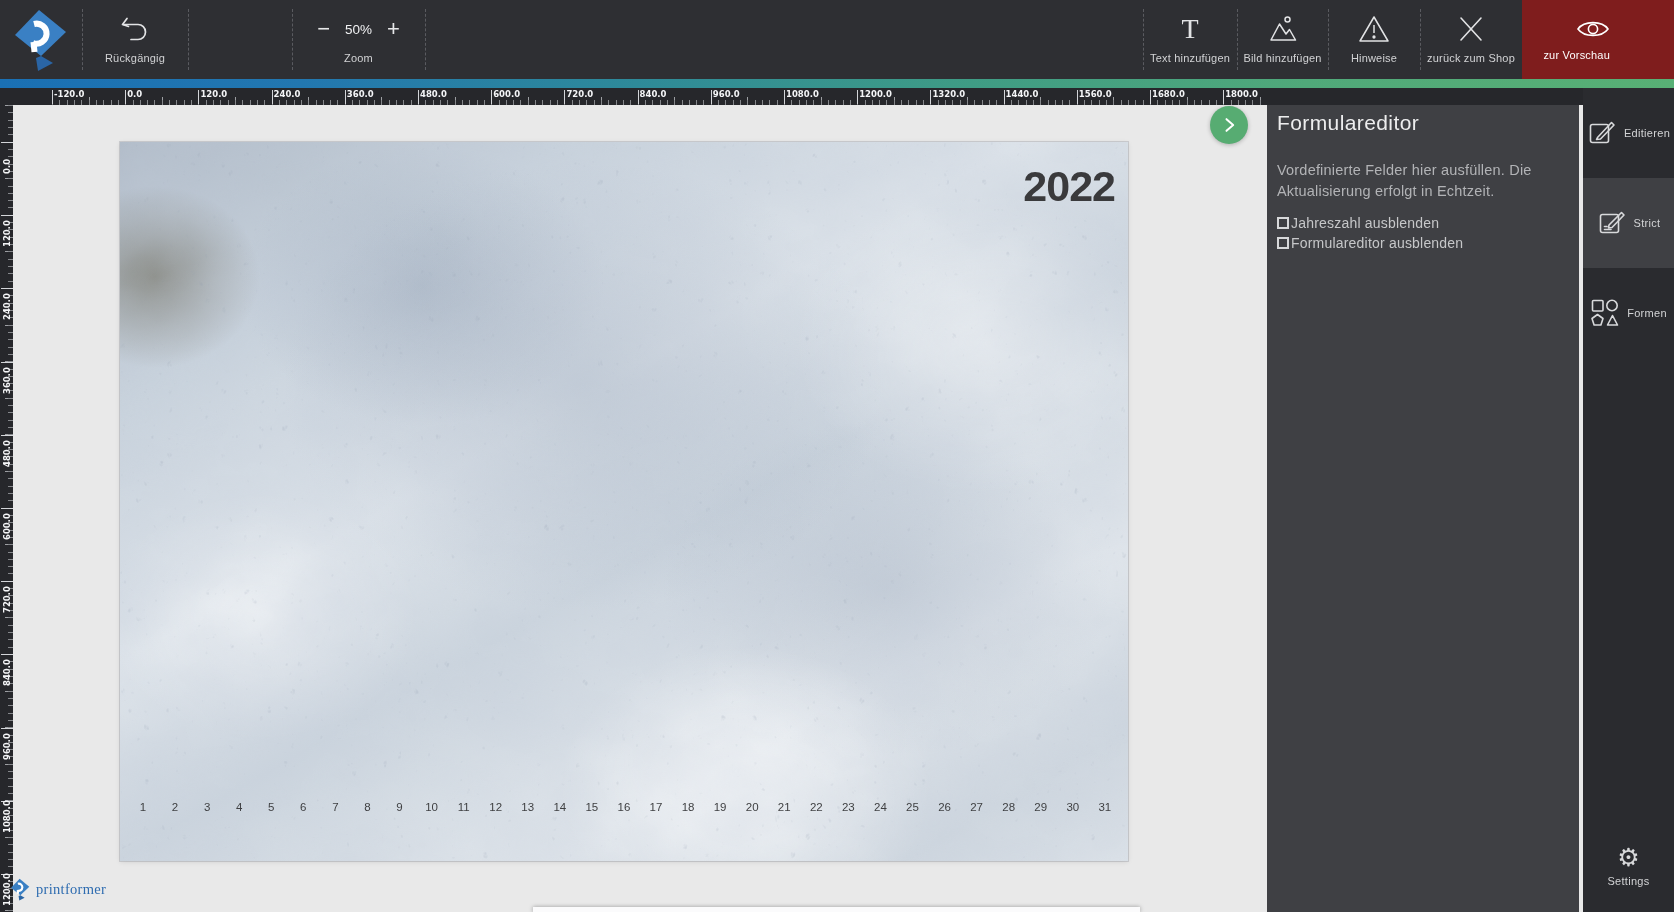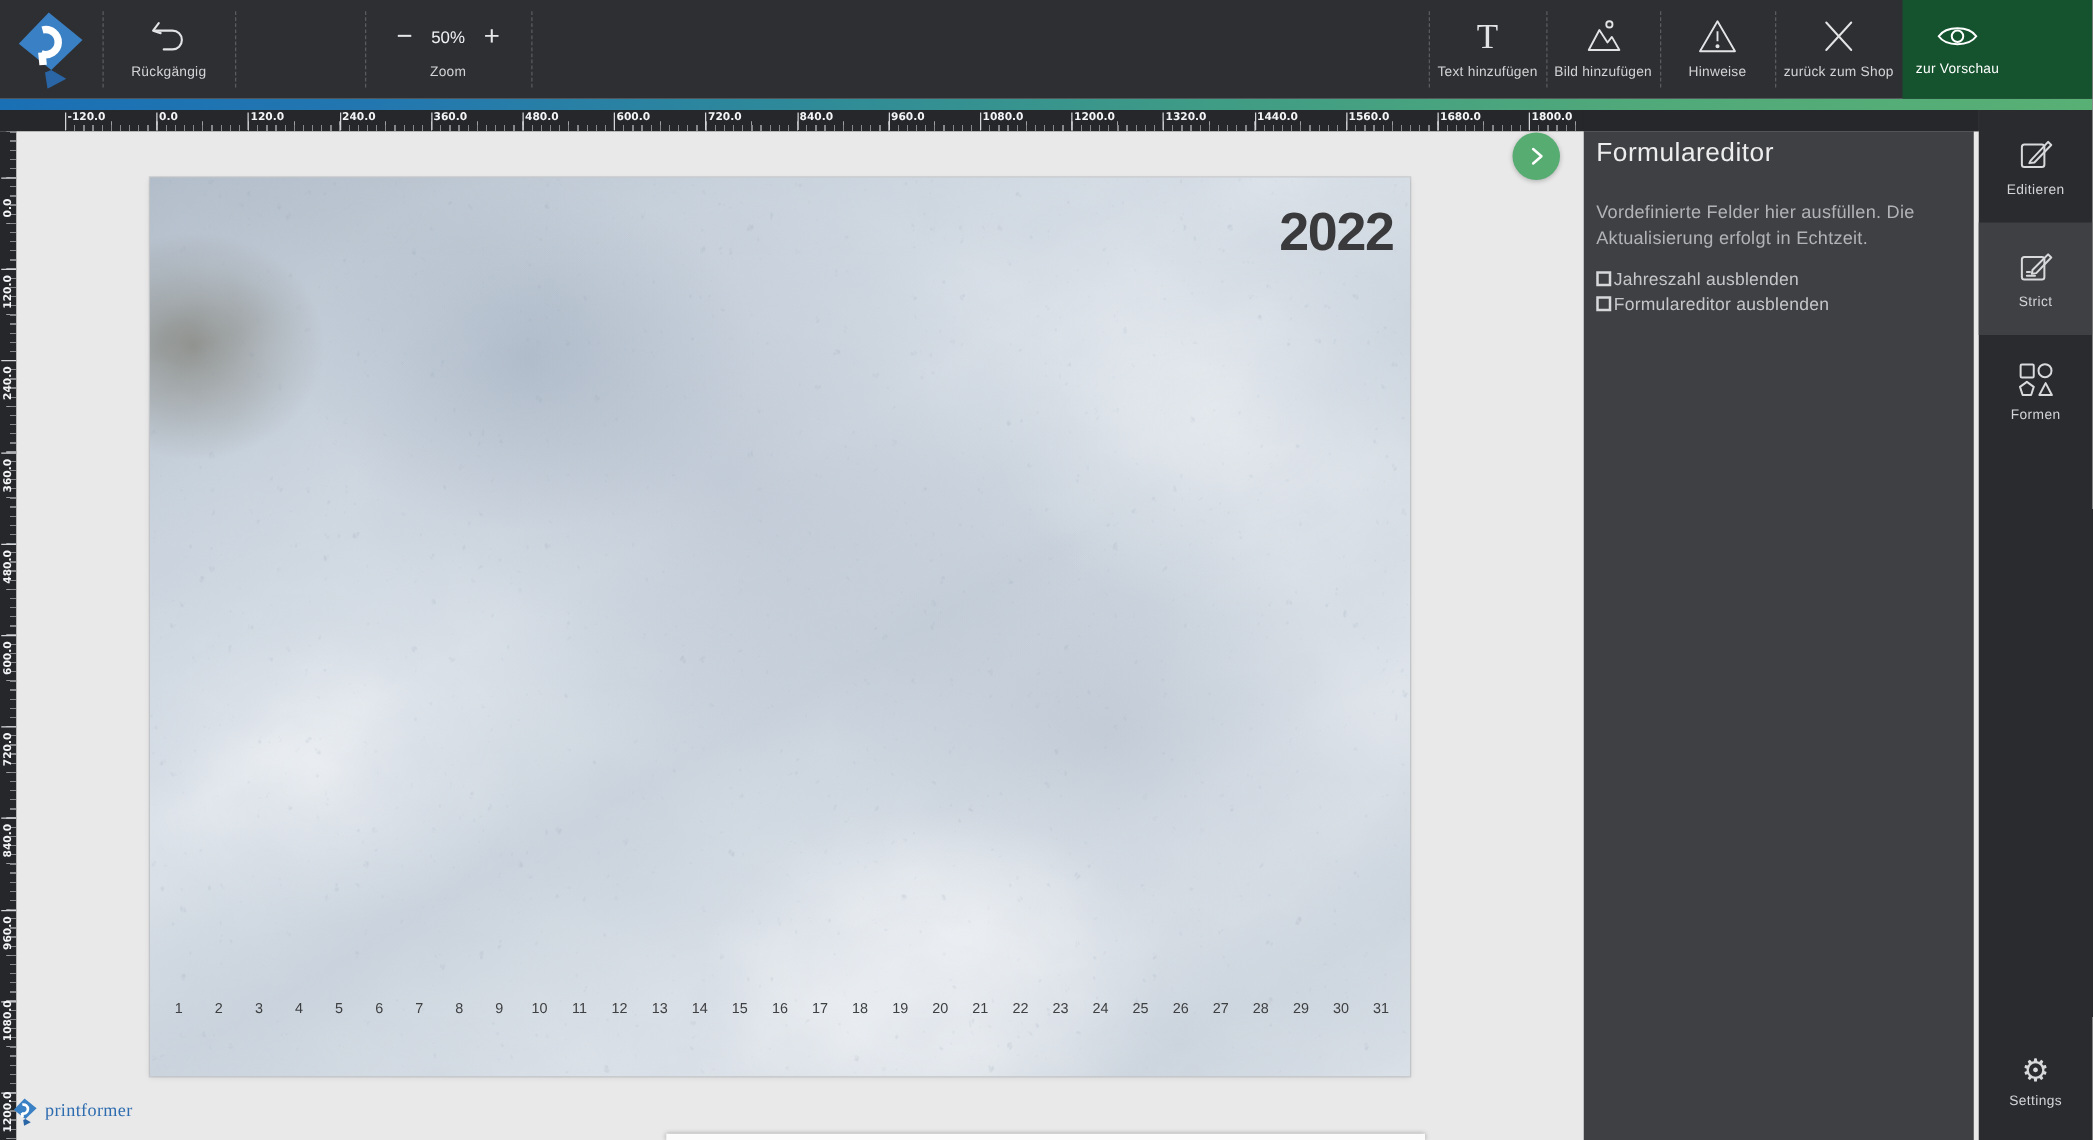--- a/index.html
+++ b/index.html
@@ -10,21 +10,21 @@
   .toolbar{position:absolute;left:0;top:0;width:100%;height:79px;background:#2e2f33;z-index:30;}
   .tb-sep{position:absolute;top:9px;height:61px;width:0;border-left:1px dashed #5a5b60;}
   .tb-item{position:absolute;top:0;height:79px;display:flex;flex-direction:column;align-items:center;
            justify-content:flex-start;padding-top:14px;box-sizing:border-box;gap:8px;cursor:pointer;}
   .tb-item .lbl{font-size:11px;color:#d2d3d5;letter-spacing:.2px;white-space:nowrap;}
   .tb-item svg{display:block;}
   .tb-logo{position:absolute;left:12px;top:9px;width:56px;height:62px;cursor:pointer;}
   .zoom-row{display:flex;align-items:center;gap:15px;color:#e6e7e9;height:30px;}
   .zoom-sym{font-size:22px;font-weight:300;line-height:26px;cursor:pointer;color:#e6e7e9;}
   .zoom-val{font-size:13.5px;color:#f0f1f3;}
-  .tb-preview{background:#14532d;left:1522px;width:152px;padding-right:64px;}
+  .tb-preview{background:#7f1d1d;left:1522px;width:152px;padding-right:64px;align-items:flex-end;}
   .tb-preview .lbl{color:#fff;}
 
   
   .gradbar{position:absolute;left:0;top:79px;width:100%;height:9px;z-index:29;
     background:linear-gradient(90deg,#1a70b4 0%,#2277b0 18%,#2e8a99 38%,#3f9c85 58%,#50a97a 78%,#58b075 100%);}
 
   
   .hruler{position:absolute;left:0;top:88px;width:1583px;height:17px;background:#26272b;z-index:20;}
   .hruler-scale{position:absolute;left:0;top:0;width:1267px;height:17px;overflow:hidden;}
   .hticks-minor{position:absolute;left:52px;bottom:0;width:1215px;height:5px;
@@ -75,21 +75,21 @@
     box-sizing:border-box;padding:6px 12px 0 10px;z-index:20;}
   .fp-title{font-size:21px;color:#ededee;font-weight:400;letter-spacing:.4px;}
   .fp-desc{margin-top:25px;font-size:14.5px;line-height:21px;color:#b2b3b6;letter-spacing:.2px;}
   .fp-checks{margin-top:11px;}
   .fp-row{display:flex;align-items:center;height:20px;cursor:pointer;}
   .fp-box{width:8px;height:8px;border:2px solid #d7d8da;margin-right:2px;flex:none;}
   .fp-row .lbl{font-size:14px;color:#c6c7c9;letter-spacing:.2px;}
 
   
   .sidebar{position:absolute;left:1583px;top:88px;width:91px;height:824px;background:#2a2b2f;z-index:20;}
-  .sb-item{height:90px;display:flex;flex-direction:column;align-items:center;justify-content:center;
+  .sb-item{height:90px;display:flex;flex-direction:row;align-items:center;justify-content:center;
     gap:7px;cursor:pointer;}
   .sb-item.active{background:#3f4044;}
   .sb-item .lbl{font-size:11px;color:#d3d4d6;letter-spacing:.3px;}
   .sb-settings{position:absolute;bottom:8px;left:0;width:91px;height:78px;display:flex;flex-direction:column;
     align-items:center;justify-content:center;gap:4px;cursor:pointer;}
   .sb-settings .gear{font-size:25px;color:#d8d9db;line-height:28px;}
   .sb-settings .lbl{font-size:11px;color:#d3d4d6;letter-spacing:.3px;}
 
   
   .brand{position:absolute;left:10px;top:878px;display:flex;align-items:center;gap:6px;cursor:pointer;z-index:25;}

